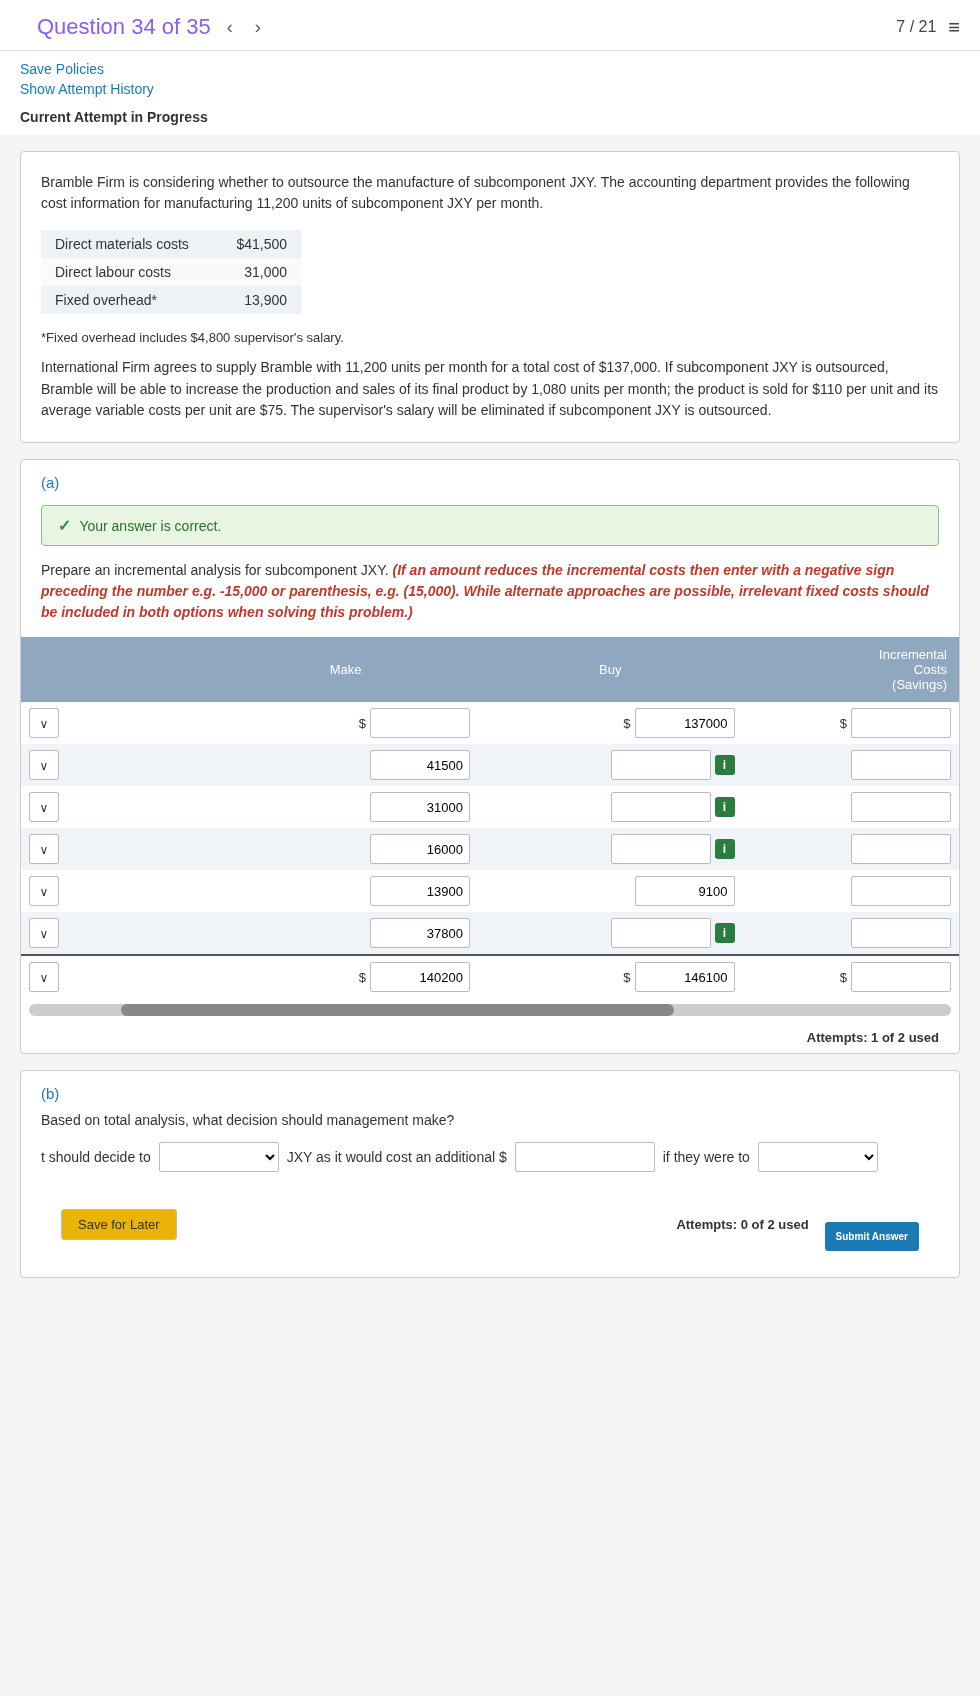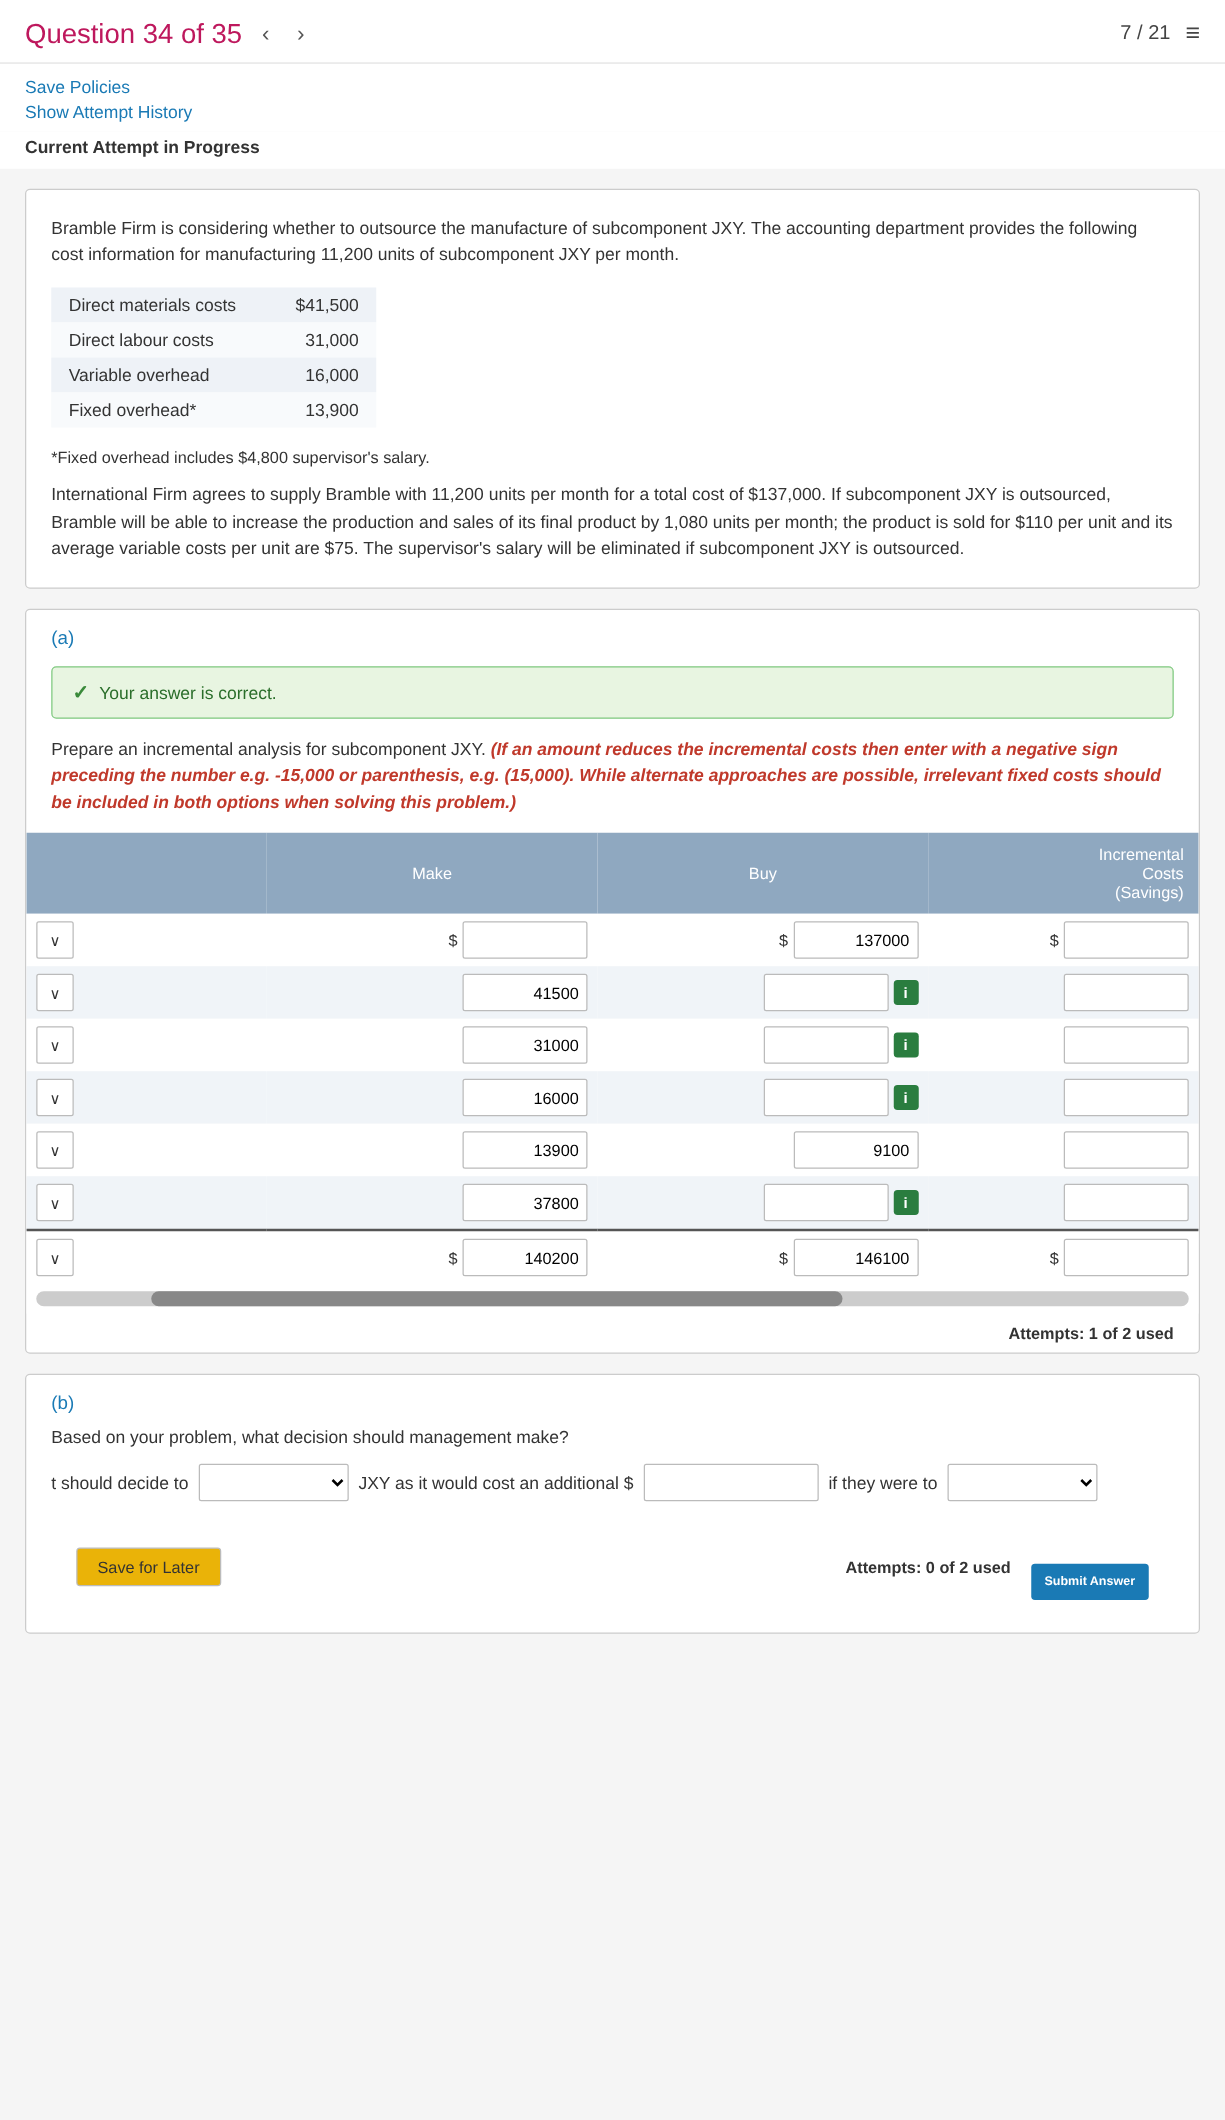--- a/index.html
+++ b/index.html
@@ -22,21 +22,22 @@
       border-bottom: 1px solid #ddd;
     }
     .header-left {
       display: flex;
       align-items: center;
       gap: 10px;
     }
     .question-title {
       font-size: 22px;
       font-weight: normal;
-      color: #be185d;
+      color: #8b5cf6;
+      margin-left: 17px;
     }
     .nav-btn {
       background: none;
       border: none;
       font-size: 18px;
       cursor: pointer;
       color: #555;
       padding: 2px 6px;
     }
     .header-right {
@@ -388,24 +389,20 @@
 
     <table class="cost-table">
       <tbody id="cost-table-body">
           <tr>
             <td>Direct materials costs</td>
             <td style="text-align:right">$41,500</td>
           </tr>
           <tr>
             <td>Direct labour costs</td>
             <td style="text-align:right">31,000</td>
-          </tr>
-          <tr>
-            <td>Variable overhead</td>
-            <td style="text-align:right">16,000</td>
           </tr>
           <tr>
             <td>Fixed overhead*</td>
             <td style="text-align:right">13,900</td>
           </tr>
         </tbody>
     </table>
 
     <p class="footnote">*Fixed overhead includes $4,800 supervisor's salary.</p>
     <p class="additional-text">International Firm agrees to supply Bramble with 11,200 units per month for a total cost of $137,000. If subcomponent JXY is outsourced, Bramble will be able to increase the production and sales of its final product by 1,080 units per month; the product is sold for $110 per unit and its average variable costs per unit are $75. The supervisor's salary will be eliminated if subcomponent JXY is outsourced.</p>
@@ -612,21 +609,21 @@
         </table>
     </div>
 
     <div class="attempts-line">Attempts: 1 of 2 used</div>
   </div>
 
   <div class="part-section">
     <div class="part-header">(b)</div>
 
     <div class="part-b-body">
-      <p class="part-b-question">Based on your problem, what decision should management make?</p>
+      <p class="part-b-question">Based on total analysis, what decision should management make?</p>
 
       <div class="decision-row">
         <span class="text-label">t should decide to</span>
         <select class="dropdown-select">
           <option value=""></option>
           <option value="make">make</option>
           <option value="outsource">outsource</option>
         </select>
         <span class="text-label">JXY as it would cost an additional $</span>
         <input type="text" class="decision-input" style="">

